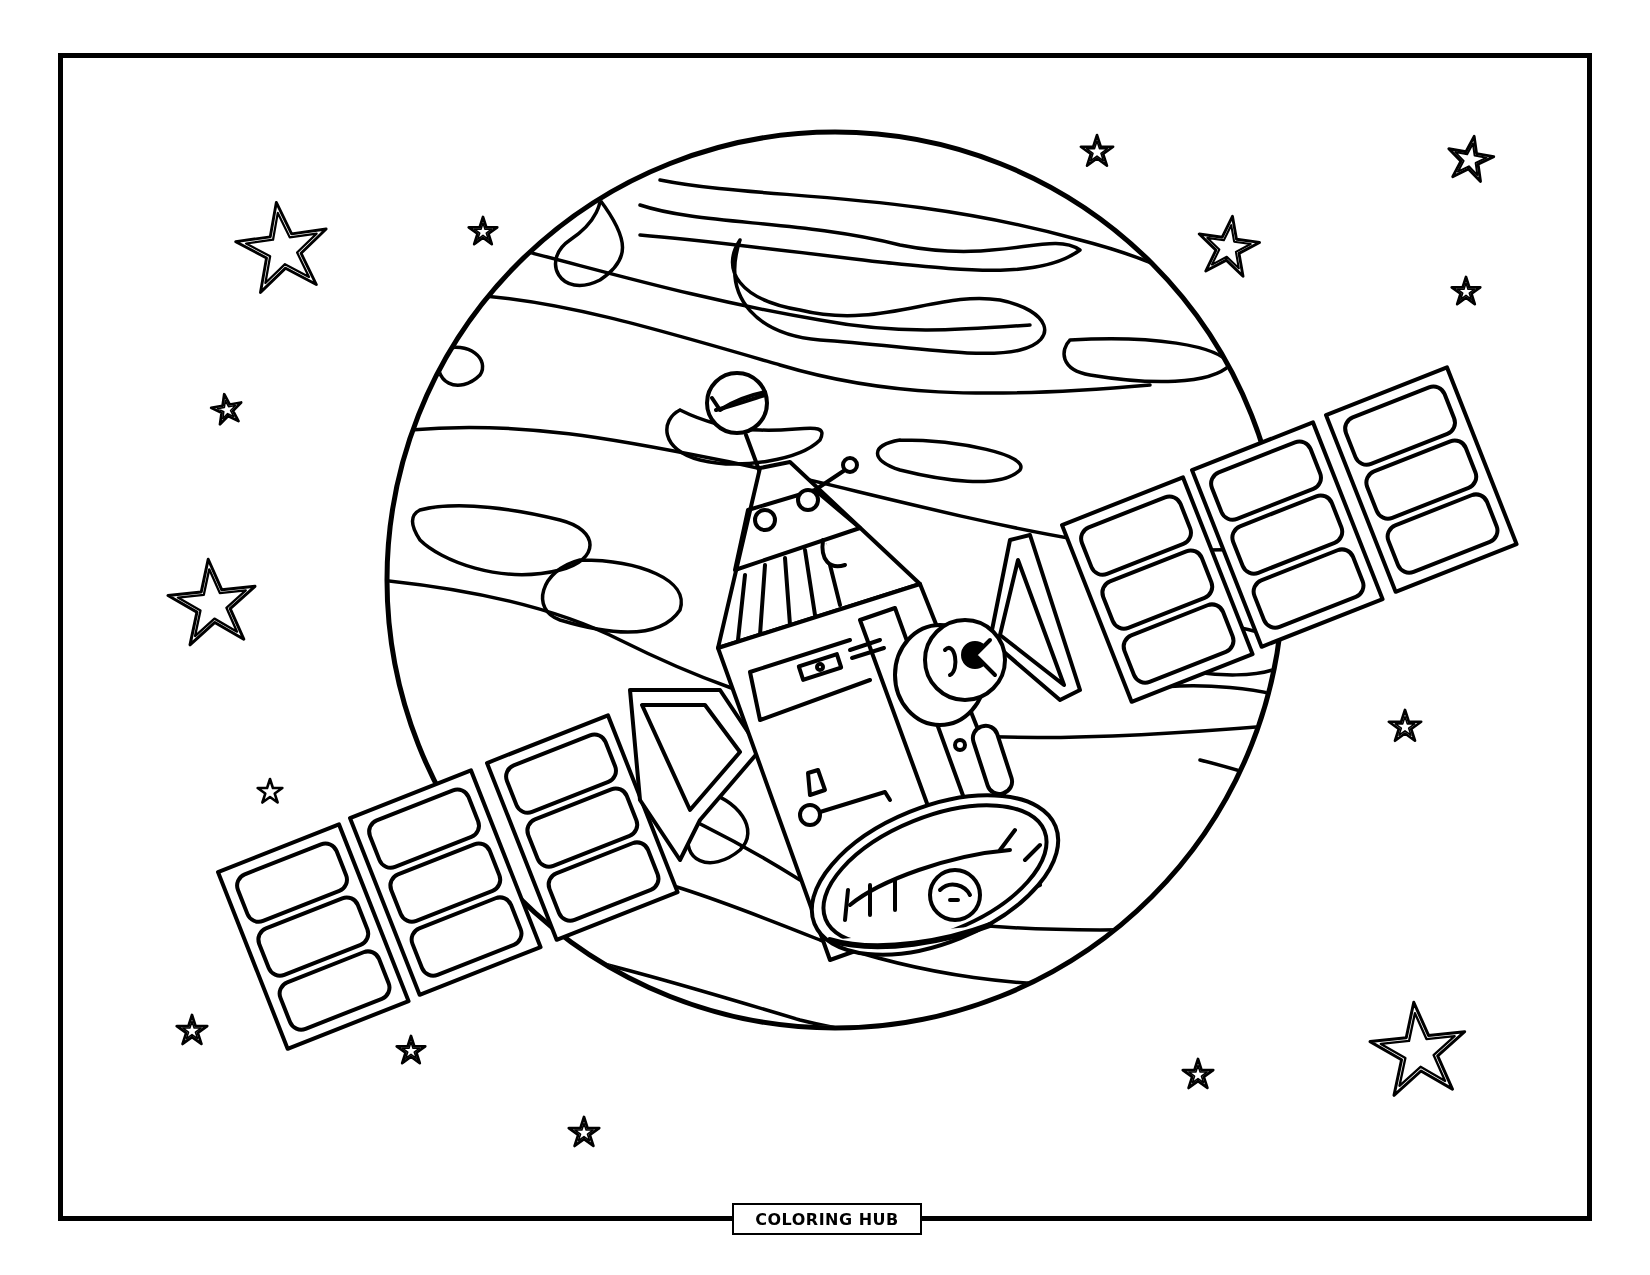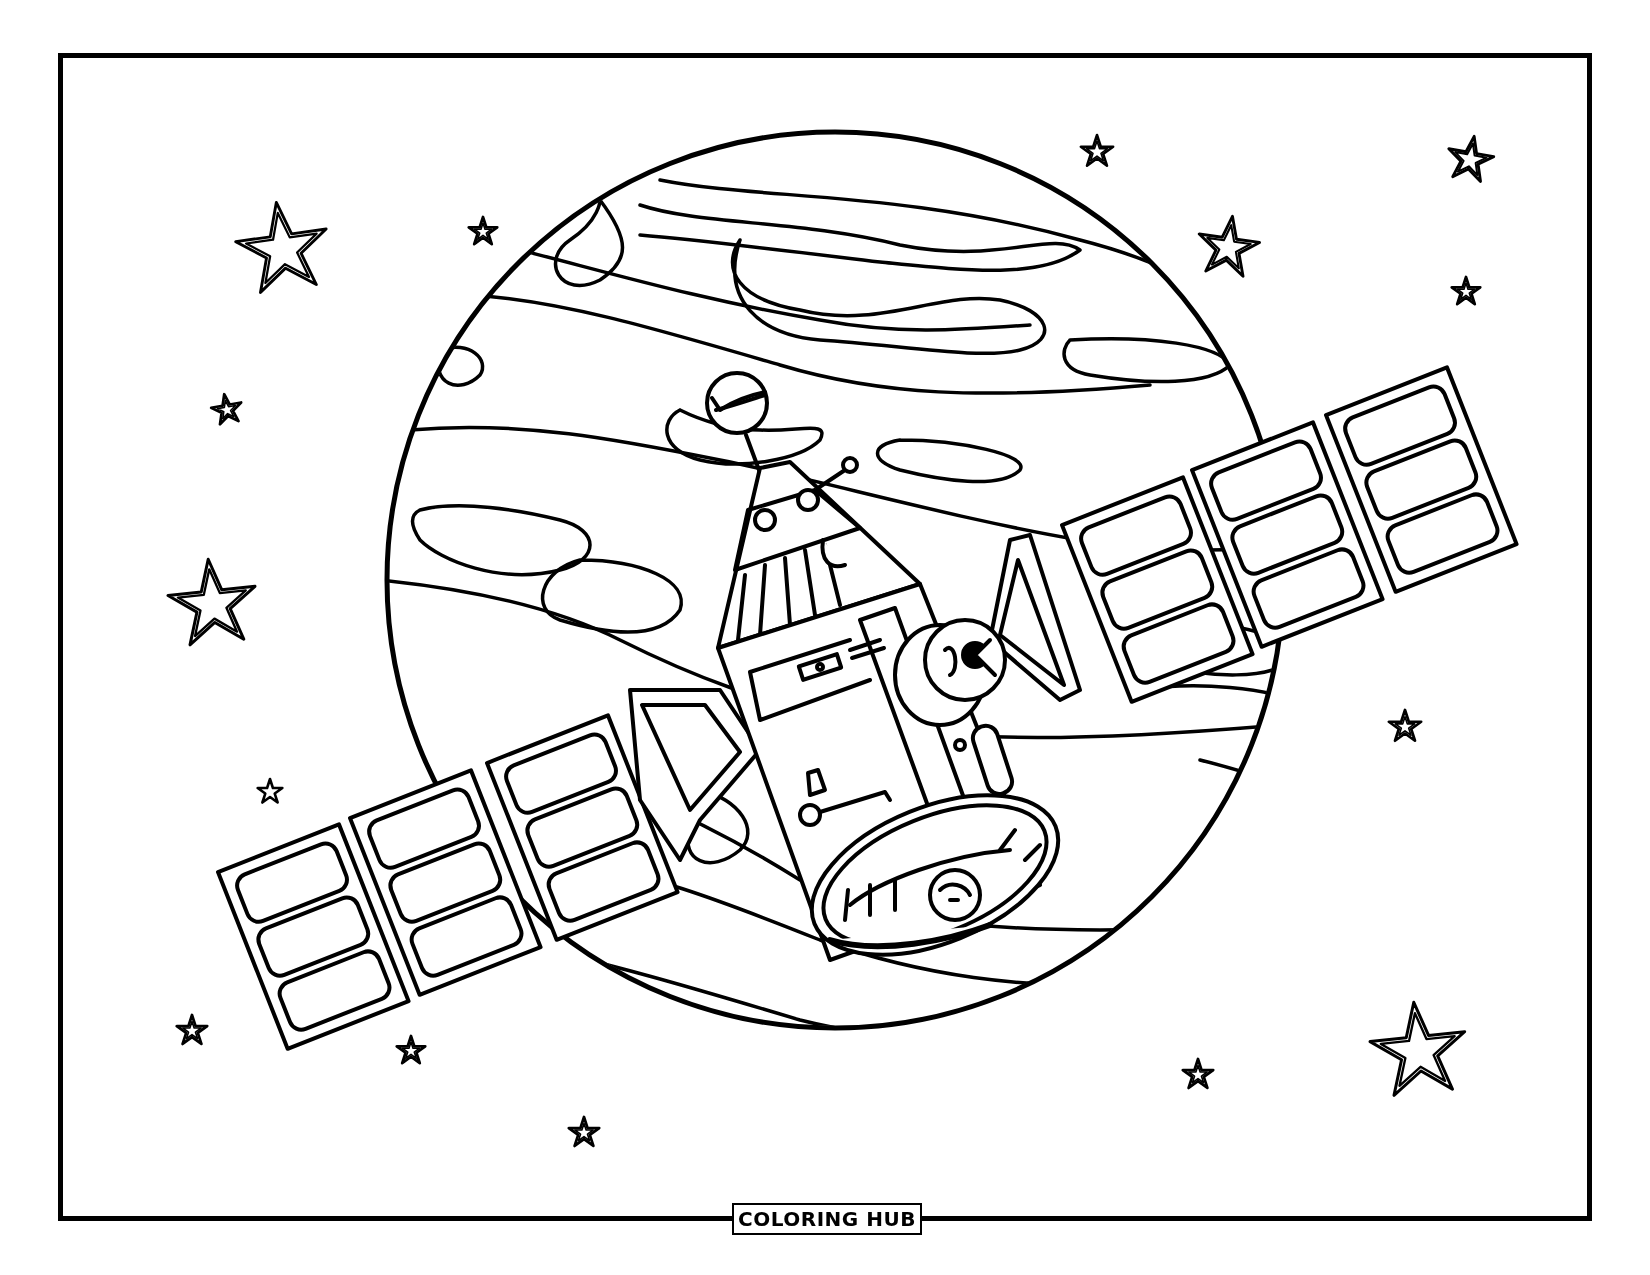--- a/index.html
+++ b/index.html
@@ -1,19 +1,19 @@
 <!DOCTYPE html>
 <html><head>
 <meta charset="utf-8">
 <style>
   html, body { margin: 0; padding: 0; background: #ffffff; }
   body { width: 1650px; height: 1275px; position: relative; overflow: hidden; font-family: "DejaVu Sans", sans-serif; }
   .frame { position: absolute; left: 58px; top: 53px; width: 1524px; height: 1158px; border: 5px solid #000; box-sizing: content-box; }
   svg.art { position: absolute; left: 0; top: 0; }
-  .brand { position: absolute; left: 732px; top: 1203px; width: 186px; height: 28px; background: #fff; border: 2px solid #000; display: flex; align-items: center; justify-content: center; font-weight: bold; font-size: 20px; letter-spacing: 0.5px; color: #000; }
+  .brand { position: absolute; left: 732px; top: 1203px; width: 186px; height: 28px; background: #fff; border: 2px solid #000; display: flex; align-items: center; justify-content: center; font-weight: bold; font-size: 16px; letter-spacing: 0.5px; color: #000; }
 </style>
 </head>
 <body>
 
 <div class="frame"></div>
 
 <svg class="art" width="1650" height="1275" viewBox="0 0 1650 1275" fill="none" stroke="#000" stroke-width="4" stroke-linejoin="round" stroke-linecap="round">
 
   <g>
     <circle cx="835" cy="580" r="448" fill="#fff" stroke-width="5"></circle>

